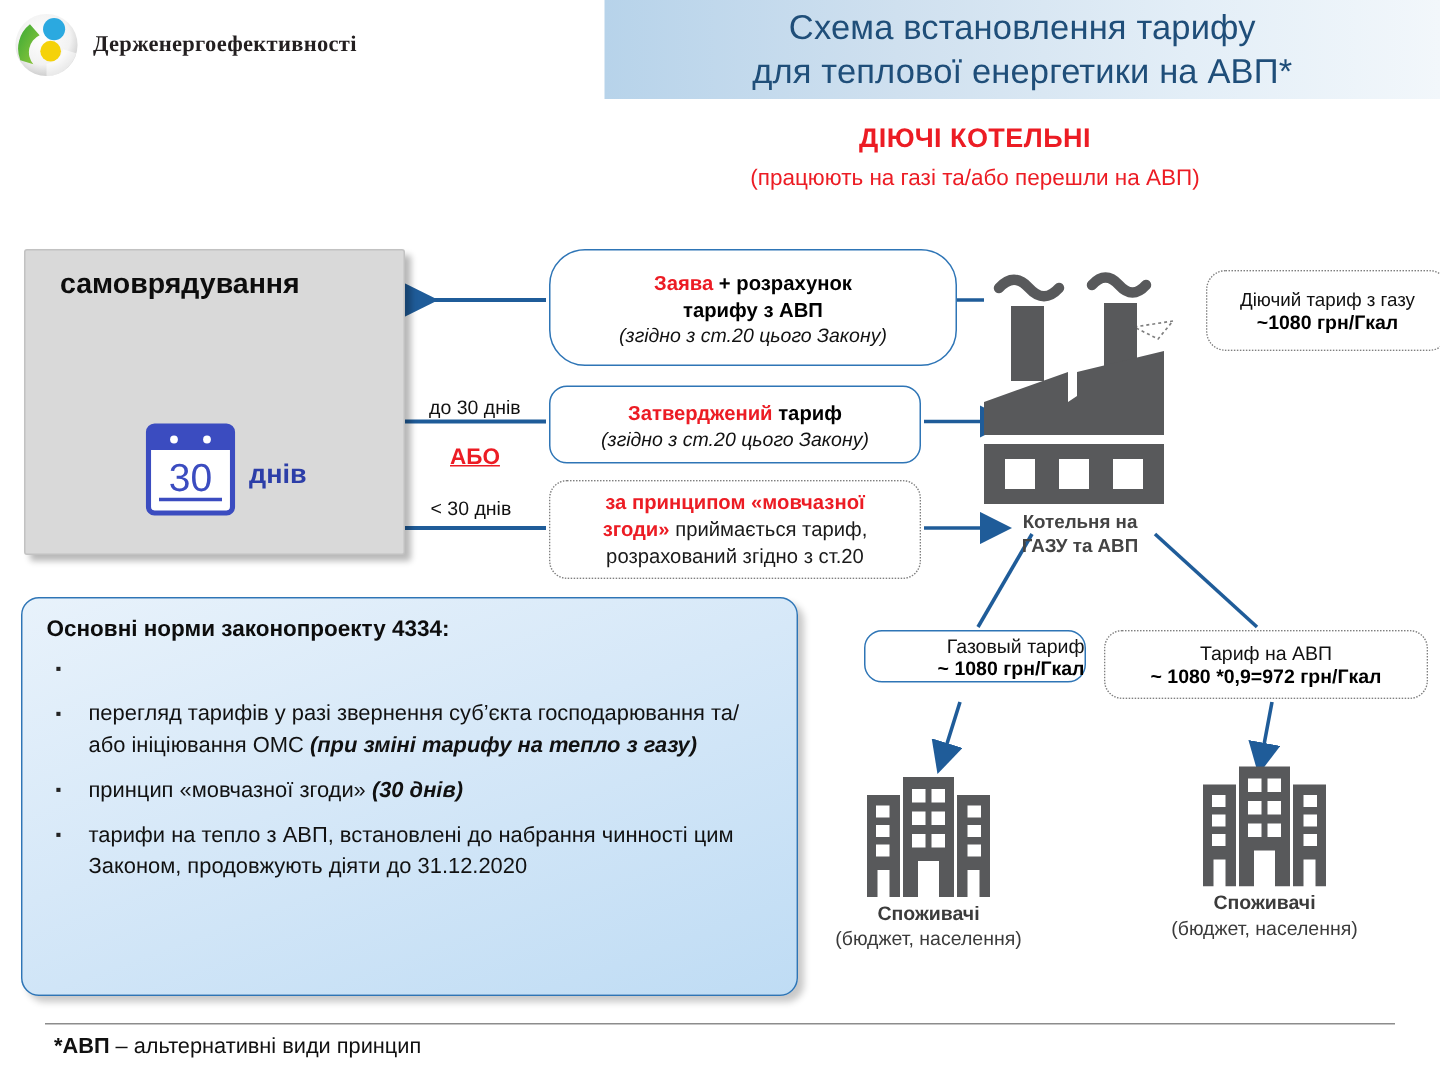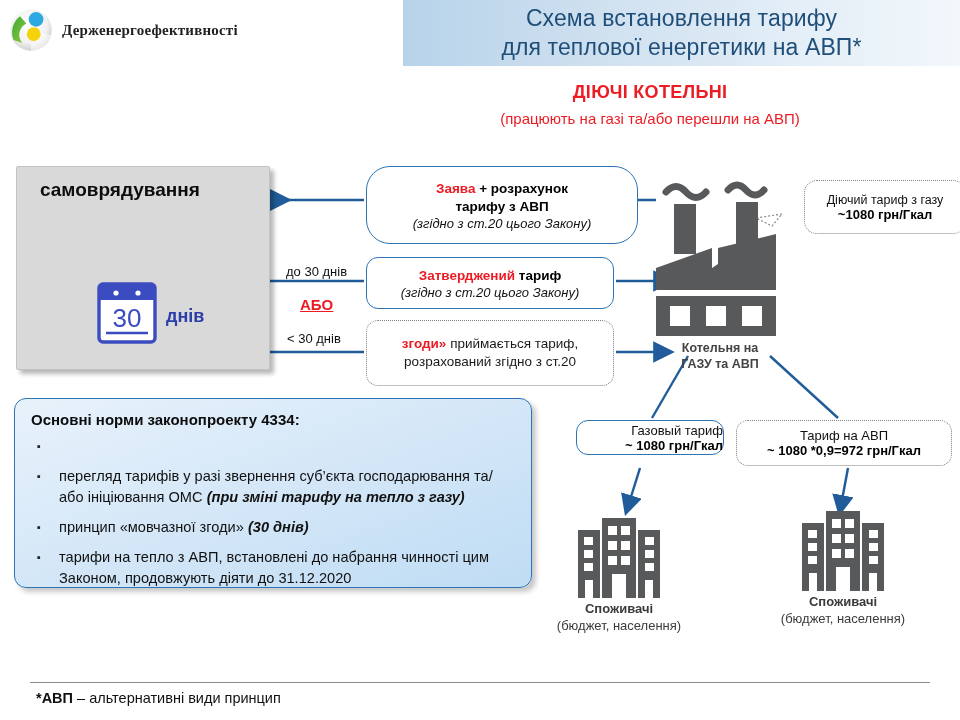--- a/index.html
+++ b/index.html
@@ -139,21 +139,21 @@
   .bld-cap {
     width: 170px; text-align: center; line-height: 17px;
   }
   .bld-cap .t1 { font-size: 13px; font-weight: bold; color: #3b3b3b; }
   .bld-cap .t2 { font-size: 13px; color: #3b3b3b; }
   #cap-left  { left: 534px; top: 600px; }
   #cap-right { left: 758px; top: 593px; }
 
   
   #info-box {
-    left: 14px; top: 398px; width: 518px; height: 190px;
+    left: 14px; top: 398px; width: 518px; height: 266px;
     background: linear-gradient(160deg, #e8f2fb 0%, #d6e8f8 45%, #bfdcf4 100%);
     border: 1.6px solid #2e75b6;
     border-radius: 12px;
     box-sizing: border-box;
     box-shadow: 4px 4px 5px rgba(0,0,0,0.22);
     padding: 12px 16px 0 16px;
   }
   #info-title { font-size: 15px; font-weight: bold; color: #0d0d0d; margin-bottom: 8px; }
   .info-li { display: flex; margin-bottom: 9px; }
   .info-li .bullet {
@@ -264,20 +264,21 @@
 </div>
 
 <div class="abs rbox solid" id="box-approved">
   <div class="bx-line">
     <span class="bx-red">Затверджений</span><span class="bx-bold"> тариф</span>
   </div>
   <div class="bx-ital">(згідно з ст.20 цього Закону)</div>
 </div>
 
 <div class="abs rbox dotted" id="box-silent">
+  <div class="bx-line bx-red">за принципом «мовчазної</div>
   <div class="bx-line">
     <span class="bx-red">згоди»</span><span> приймається тариф,</span>
   </div>
   <div class="bx-line">розрахований згідно з ст.20</div>
 </div>
 
 <div class="abs" id="lbl-do30">до 30 днів</div>
 <div class="abs" id="lbl-abo">АБО</div>
 <div class="abs" id="lbl-lt30">&lt; 30 днів</div>
 

